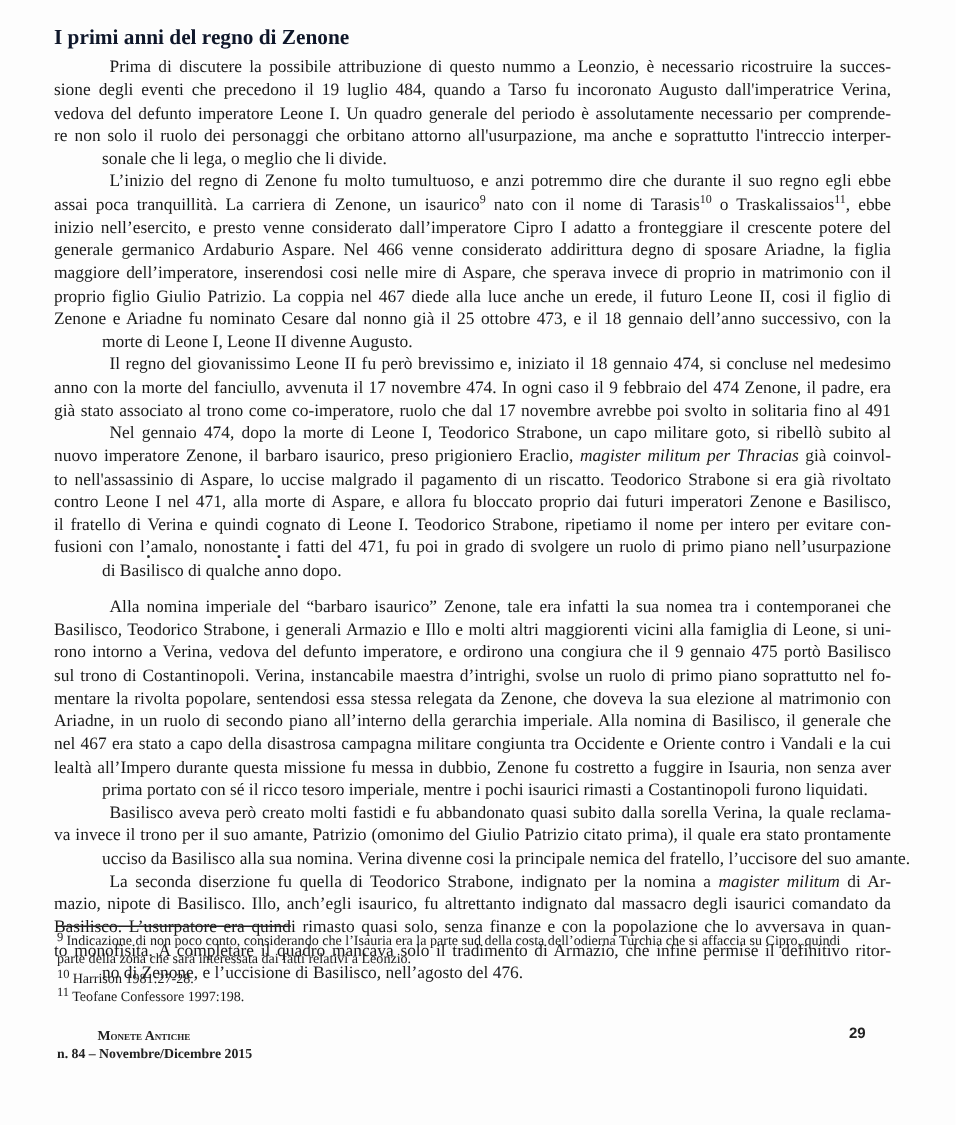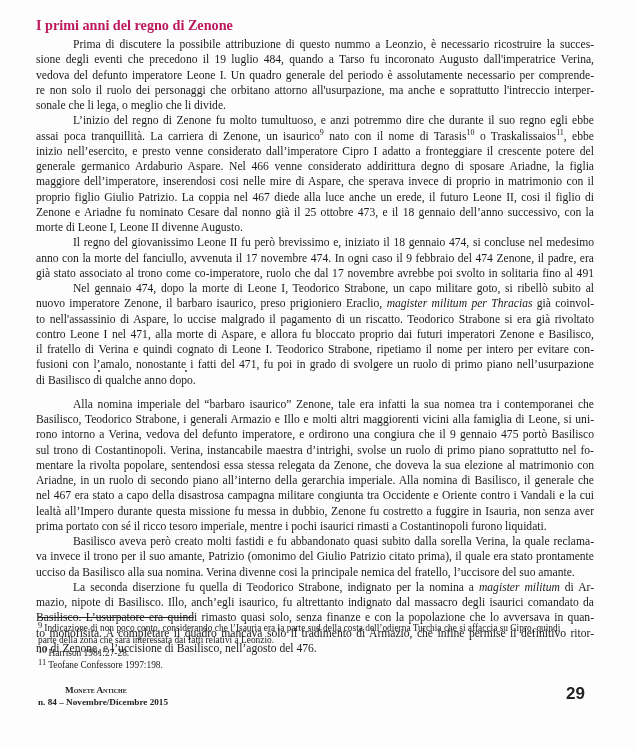--- a/index.html
+++ b/index.html
@@ -1,35 +1,35 @@
 <!DOCTYPE html>
 <html><head>
 <meta charset="utf-8">
 <style>
   html, body { margin: 0; padding: 0; background: #ffffff; }
   body { width: 637px; height: 750px; position: relative; overflow: hidden;
          font-family: "Liberation Serif", "DejaVu Serif", serif; color: #1a1a1a; }
   .page { position: absolute; left: 0; top: 0; width: 637px; height: 750px; background: #fdfdfd; }
-  .title { position: absolute; left: 36px; top: 17px; font-size: 14.2px; font-weight: bold; color: #be185d; white-space: nowrap; }
+  .title { position: absolute; left: 36px; top: 17px; font-size: 14.2px; font-weight: bold; color: #0f172a; white-space: nowrap; }
   .body { position: absolute; left: 36px; top: 37px; width: 558px; }
   .line { display: block; font-size: 11.6px; line-height: 15.25px; height: 15.25px; white-space: nowrap;
           text-align: justify; text-align-last: justify; overflow: visible; }
-  .line.last { text-align-last: left; }
+  .line.last { text-align-last: left; margin-left: 32px; }
   .line.indent { padding-left: 37px; }
   .gap { display: block; height: 9px; }
   sup { font-size: 8px; line-height: 0; vertical-align: 5px; }
   i { font-style: italic; }
   .rule { position: absolute; left: 38px; top: 617px; width: 156px; height: 1px; background: #222; }
   .fn { position: absolute; left: 38px; top: 622px; width: 520px; font-family: Liberation Serif, serif; }
   .fnline { display: block; font-size: 9.4px; line-height: 12.3px; white-space: nowrap; }
   .fnline sup { font-size: 8.4px; vertical-align: 3px; }
   .footer-left { position: absolute; left: 38px; top: 685px; font-size: 9.2px; font-weight: bold; line-height: 11.5px; color: #222; }
   .smallcaps { font-variant: small-caps; margin-left: 27px; }
   .pagenum { position: absolute; left: 566px; top: 684px; font-family: "Liberation Sans", "DejaVu Sans", sans-serif;
-             font-weight: bold; font-size: 17px; color: #222; }
+             font-weight: bold; font-size: 10px; color: #222; }
   .dot { position: absolute; width: 2px; height: 2px; background: #333; border-radius: 1px; }
 </style>
 </head>
 <body>
 
 <div class="page">
   <div class="title">I primi anni del regno di Zenone</div>
 
   <div class="body" id="article-body">
       <div>

